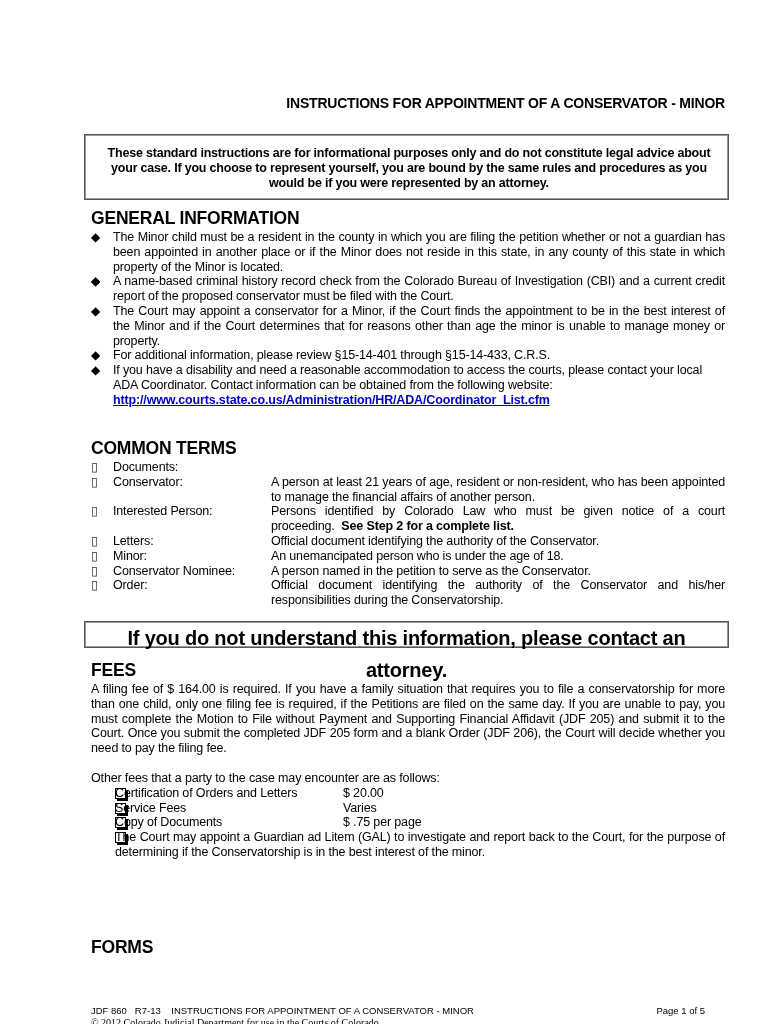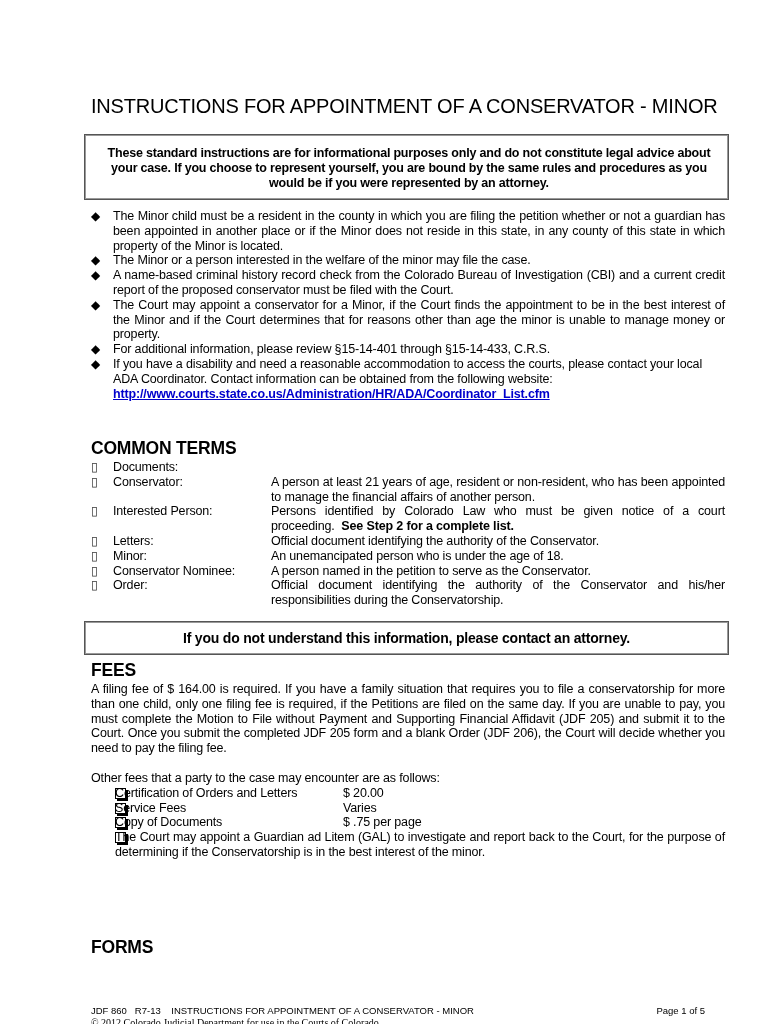--- a/index.html
+++ b/index.html
@@ -1,38 +1,38 @@
 <!DOCTYPE html>
 <html><head>
 <meta charset="utf-8">
 <style>
   html, body { margin:0; padding:0; background:#fff; }
   body { width:770px; height:1024px; position:relative; overflow:hidden;
          font-family:"Liberation Sans", sans-serif; color:#000; }
   .page { position:absolute; left:91px; top:0; width:634px; }
-  .title { position:absolute; top:95px; left:0; width:634px; text-align:left;
-           font-weight:normal; font-size:20px; letter-spacing:-0.2px; }
+  .title { position:absolute; top:95px; left:0; width:634px; text-align:right;
+           font-weight:bold; font-size:14px; letter-spacing:-0.2px; }
   .disclaimer { position:absolute; top:134px; left:-7px; width:645px; height:66px;
                 border:1px solid #555; box-shadow: inset 0 0 0 1px #999;
                 box-sizing:border-box; padding:11px 8px 0 13px; text-align:center;
                 font-weight:bold; font-size:12.5px; line-height:15px; letter-spacing:-0.2px; }
   h2 { margin:0; font-size:17.5px; font-weight:bold; letter-spacing:-0.2px; }
   .sec { position:absolute; left:0; width:634px; }
   .blist { margin:0; padding:0; list-style:none; font-size:12.5px; line-height:14.8px; letter-spacing:-0.15px; }
   .blist li { position:relative; padding-left:22px; text-align:justify; }
   .blist li .bul { position:absolute; left:0; top:0; font-size:12px; }
   .link { color:#1a0dab; color:#0000cc; font-weight:bold; text-decoration:underline; }
   .terms { font-size:12.5px; line-height:14.8px; letter-spacing:-0.15px; }
   .term-row { display:flex; }
   .term-row .tb { width:22px; flex:none; color:#333; }
   .term-row .tn { width:158px; flex:none; }
   .term-row .td { flex:1; text-align:justify; }
-  .contact-box { position:absolute; top:621px; left:-7px; width:645px; height:34px;
+  .contact-box { position:absolute; top:621px; left:-7px; width:645px; height:27px;
                  border:1px solid #555; box-shadow: inset 0 0 0 1px #999; box-sizing:border-box;
-                 text-align:center; font-weight:bold; font-size:14px; line-height:32px; letter-spacing:-0.2px; }
+                 text-align:center; font-weight:bold; font-size:20px; line-height:32px; letter-spacing:-0.2px; }
   .para { font-size:12.5px; line-height:14.8px; text-align:justify; letter-spacing:-0.15px; margin:0; }
   .feelist { margin:0; padding:0 0 0 24px; list-style:none; font-size:12.5px; line-height:14.8px; letter-spacing:-0.15px; }
   .feelist li { position:relative; text-align:justify; }
   .feelist li .chk { position:absolute; left:0; top:2px; width:9px; height:9px; border:1.3px solid #000;
                      box-shadow:2px 2px 0 0 #000; }
   .feelist .fn { display:inline-block; width:228px; }
   .footer { position:absolute; top:1005px; left:0; width:634px; font-size:9.5px; line-height:12px; }
   .footer .row1 { display:flex; justify-content:space-between; }
   .footer .pg { margin-right:20px; }
   .footer .copy { font-family:"Liberation Serif", serif; font-size:10px; }
@@ -40,23 +40,24 @@
 </head>
 <body>
 
 <div class="page">
 
   <div class="title">INSTRUCTIONS FOR APPOINTMENT OF A CONSERVATOR - MINOR</div>
 
   <div class="disclaimer">These standard instructions are for informational purposes only and do not constitute legal advice about your case.  If you choose to represent yourself, you are bound by the same rules and procedures as you would be if you were represented by an attorney.</div>
 
   <div class="sec" style="top:208px;">
+    <h2>GENERAL INFORMATION</h2>
     <ul class="blist" style="margin-top:1px;">
       <li><span class="bul">◆</span><span>The Minor child must be a resident in the county in which you are filing the petition whether or not a guardian has been appointed in another place or if the Minor does not reside in this state, in any county of this state in which property of the Minor is located.</span></li>
-      <li><span class="bul">◆</span><span>The Minor or a person interested in the welfare of the minor may file the case.</span></li>
+      <li><span class="bul">◆</span></li>
       <li><span class="bul">◆</span><span>A name-based criminal history record check from the Colorado Bureau of Investigation (CBI) and a current credit report of the proposed conservator must be filed with the Court.</span></li>
       <li><span class="bul">◆</span><span>The Court may appoint a conservator for a Minor, if the Court finds the appointment to be in the best interest of the Minor and if the Court determines that for reasons other than age the minor is unable to manage money or property.</span></li>
       <li><span class="bul">◆</span><span>For additional information, please review §15-14-401 through §15-14-433, C.R.S.</span></li>
       <li style="text-align:left;"><span class="bul">◆</span><span>If you have a disability and need a reasonable accommodation to access the courts, please contact your local ADA Coordinator. Contact information can be obtained from the following website:</span><br><a class="link">http://www.courts.state.co.us/Administration/HR/ADA/Coordinator_List.cfm</a></li>
     </ul>
   </div>
 
   <div class="sec" style="top:438px;">
     <h2>COMMON TERMS</h2>
     <div class="terms" style="margin-top:1px;">

